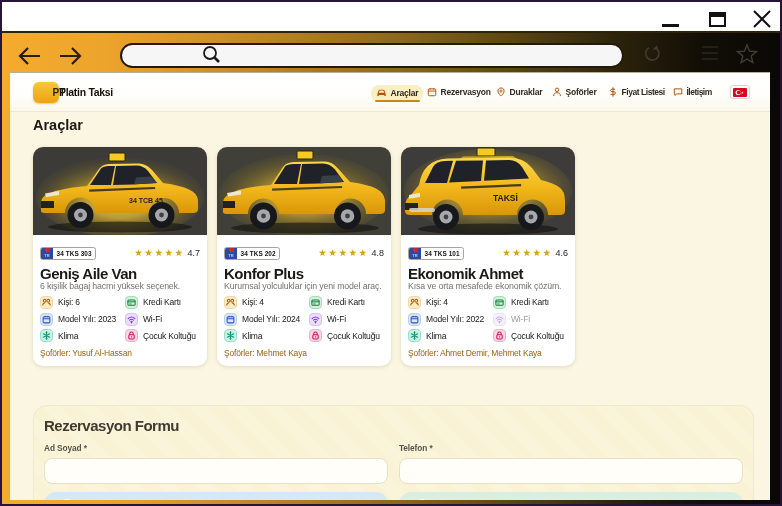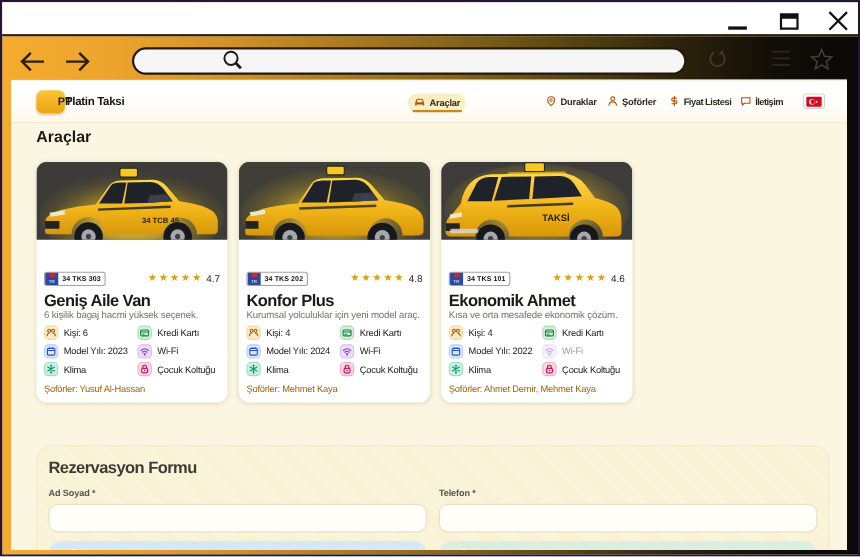--- a/index.html
+++ b/index.html
@@ -35,21 +35,21 @@
 .nav-active:after { content:""; position:absolute; left:3.5px; right:3.5px; bottom:0; height:2px; background:#c8871b; border-radius:1px; }
 .flagbox { width:20px; height:14px; background:#fff; border:1px solid #d8d4cc; border-radius:3px; display:flex; align-items:center; justify-content:center; }
 .flag { width:14px; height:9px; background:#d60a1e; border-radius:1px; position:relative; overflow:hidden; }
 .flag svg { display:block; }
 
 
 .main { position:absolute; left:0; top:39px; width:760px; }
 h2.sec { position:absolute; left:23px; top:5px; font-size:14.5px; font-weight:bold; color:#1c1917; }
 .cards { position:absolute; left:23px; top:35px; display:flex; gap:10px; }
 .card { width:174px; height:219px; background:#fff; border-radius:10px; box-shadow:0 1px 4px rgba(120,90,20,.18); position:relative; }
-.cimg { width:174px; height:71px; border-radius:10px 10px 0 0; overflow:hidden; }
+.cimg { width:174px; height:88px; border-radius:10px 10px 0 0; overflow:hidden; }
 .cimg svg { display:block; }
 .crow { position:absolute; left:7px; right:7px; top:99.5px; height:13px; display:flex; align-items:center; justify-content:space-between; }
 .plate { display:flex; align-items:center; height:13px; border:1px solid #a8a29e; border-radius:2.5px; background:#fff; overflow:hidden; }
 .plate-tr { width:12px; height:13px; background:#2b4aa5; color:#fff; font-size:4px; display:flex; flex-direction:column; align-items:center; justify-content:space-between; padding:1.5px 0; }
 .plate-em { width:5px; height:4px; background:#d22; border-radius:1px; }
 .plate-no { font-size:6.4px; font-weight:bold; color:#111; padding:0 3.5px; letter-spacing:.1px; }
 .stars { display:flex; align-items:center; gap:1.5px; }
 .star { color:#d7a315; font-size:9.5px; line-height:10px; }
 .rating { font-size:9px; font-weight:normal; color:#292524; margin-left:3px; }
 .ctitle { position:absolute; left:7px; top:118px; font-size:15px; letter-spacing:-0.5px; font-weight:bold; color:#1c1917; }
@@ -115,20 +115,24 @@
   <div class="viewport">
     <div class="hdr">
       <div class="logo">PT</div>
       <div class="brand">Platin Taksi</div>
       <div class="nav">
         <div class="nav-item nav-active" style="left:361px"><svg width="11" height="11" viewBox="0 0 16 16">
               <path d="M2 10 L3.5 5.5 Q4 4 5.5 4 H10.5 Q12 4 12.5 5.5 L14 10 V13 H12 V11.5 H4 V13 H2 Z M4 8.5 H12 L11 5.8 Q10.8 5.2 10 5.2 H6 Q5.2 5.2 5 5.8 Z" fill="#b45309"></path>
               <circle cx="5" cy="10" r="1" fill="#b45309"></circle>
               <circle cx="11" cy="10" r="1" fill="#b45309"></circle>
             </svg>Araçlar</div>
+        <div class="nav-item" style="left:417px"><svg width="10" height="10" viewBox="0 0 16 16">
+              <rect x="2" y="3" width="12" height="11" rx="2" fill="none" stroke="#b45309" stroke-width="1.6"></rect>
+              <path d="M2 6.5 H14 M5 1.5 V4 M11 1.5 V4" stroke="#b45309" stroke-width="1.6"></path>
+            </svg>Rezervasyon</div>
         <div class="nav-item" style="left:486px"><svg width="10" height="10" viewBox="0 0 16 16">
               <path d="M8 1.5 C5 1.5 3 3.8 3 6.5 C3 10 8 14.5 8 14.5 C8 14.5 13 10 13 6.5 C13 3.8 11 1.5 8 1.5 Z" fill="none" stroke="#b45309" stroke-width="1.6"></path>
               <circle cx="8" cy="6.5" r="1.8" fill="none" stroke="#b45309" stroke-width="1.4"></circle>
             </svg>Duraklar</div>
         <div class="nav-item" style="left:542px"><svg width="10" height="10" viewBox="0 0 16 16">
               <circle cx="8" cy="4.5" r="2.8" fill="none" stroke="#b45309" stroke-width="1.6"></circle>
               <path d="M2.5 14.5 C2.5 10.8 5 9 8 9 C11 9 13.5 10.8 13.5 14.5" fill="none" stroke="#b45309" stroke-width="1.6"></path>
             </svg>Şoförler</div>
         <div class="nav-item" style="left:598px; letter-spacing:-0.45px"><svg width="10" height="10" viewBox="0 0 16 16">
               <path d="M8 0.5 V15.5 M11.5 3.5 H6.2 C3.5 3.5 3.5 7.5 6.2 7.5 H9.8 C12.5 7.5 12.5 11.8 9.8 11.8 H4" fill="none" stroke="#b45309" stroke-width="1.6"></path>

